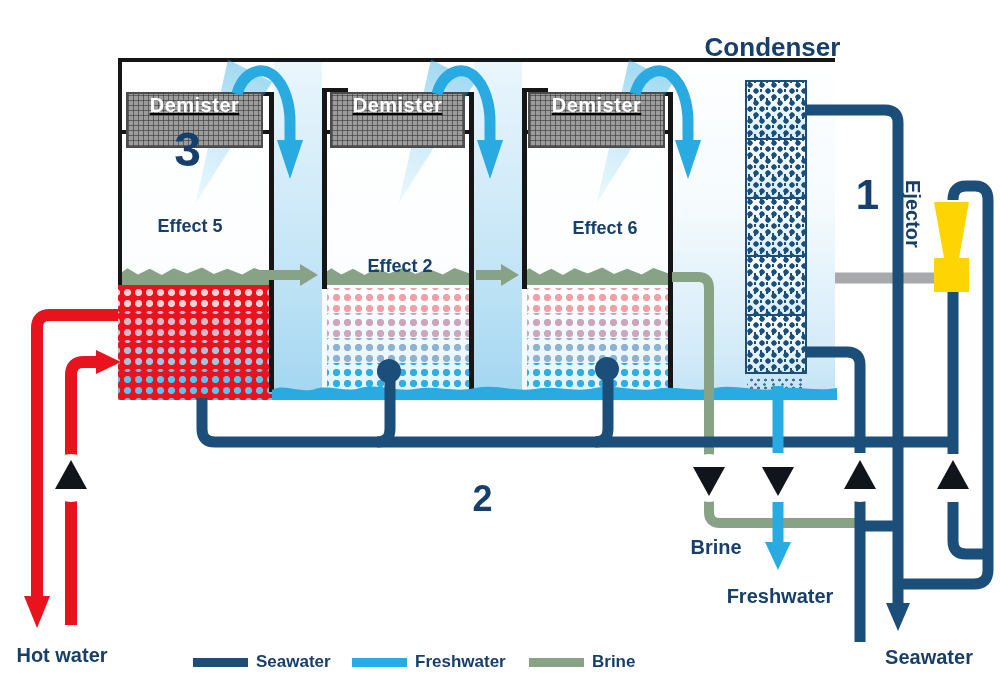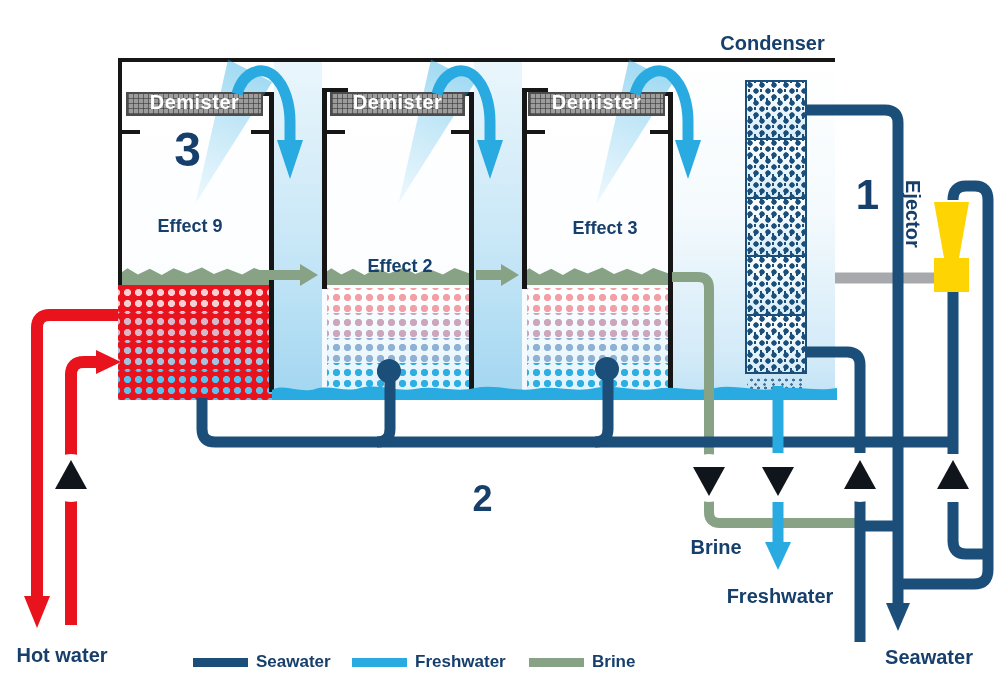--- a/index.html
+++ b/index.html
@@ -6,25 +6,25 @@
   #stage{position:relative;width:1000px;height:700px;background:#ffffff;overflow:hidden;
          font-family:"Liberation Sans", sans-serif;}
   .wall{position:absolute;background:#161616;}
   .lbl{position:absolute;color:#173f6b;font-weight:bold;text-align:center;}
   .stepnum{position:absolute;color:#173f6b;font-weight:bold;text-align:center;line-height:1;}
   .vessel{position:absolute;left:118px;top:58px;width:717px;height:342px;
           background:linear-gradient(180deg,#ffffff 0%,#fdfeff 55%,#f0f8fd 100%);}
   .duct{position:absolute;background:linear-gradient(180deg,#eaf6fc 0%,#c8e7f7 55%,#a4d7f1 100%);}
   .rightzone{position:absolute;left:673px;top:62px;width:162px;height:338px;
           background:linear-gradient(180deg,#ffffff 0%,#f4fafd 45%,#d2eaf8 88%,#bfe2f5 100%);}
-  .demister{position:absolute;height:24px;background-color:#9c9c9c;
+  .demister{position:absolute;height:56px;background-color:#9c9c9c;
       background-image:repeating-linear-gradient(0deg,rgba(55,55,55,.6) 0 1px,transparent 1px 5px),
                        repeating-linear-gradient(90deg,rgba(55,55,55,.6) 0 1px,transparent 1px 5px);
       border:2px solid #4c4c4c;box-sizing:border-box;
-      display:flex;align-items:flex-end;justify-content:center;}
+      display:flex;align-items:flex-start;justify-content:center;text-decoration:underline;}
   .demister span{color:#ffffff;font-weight:bold;font-size:20px;letter-spacing:.5px;}
   .beam{position:absolute;top:58px;width:130px;height:150px;
       background:linear-gradient(205deg,rgba(41,171,226,.50) 0%,rgba(41,171,226,.26) 45%,rgba(41,171,226,.02) 100%);
       clip-path:polygon(60% 1%,94% 16%,35% 97%);}
   .redblock{position:absolute;left:118px;top:283px;width:154px;height:117px;background:#e8131d;}
   .dotband{width:100%;}
   .basin{position:absolute;top:288px;height:102px;background:linear-gradient(180deg,#ffffff,#e2f3fc);}
   .brineband{position:absolute;top:266px;height:19px;background:#87a285;
       clip-path:polygon(0 100%,0 40%,5% 12%,12% 45%,20% 15%,28% 48%,36% 12%,45% 40%,55% 8%,63% 42%,72% 15%,82% 45%,90% 10%,100% 38%,100% 100%);}
   .condenser{position:absolute;left:745px;top:80px;width:62px;height:294px;
@@ -117,24 +117,24 @@
 
   <div class="condenser">
     <div class="condcell"></div>
     <div class="condcell"></div>
     <div class="condcell"></div>
     <div class="condcell"></div>
     <div class="condcell"></div>
   </div>
   <div class="droplets"></div>
 
-  <div class="lbl" style="left:700px;top:32px;width:145px;font-size:20px;">Condenser</div>
-  <div class="lbl" style="left:120px;top:216px;width:140px;font-size:18px;">Effect 9</div>
+  <div class="lbl" style="left:700px;top:32px;width:145px;font-size:26px;">Condenser</div>
+  <div class="lbl" style="left:120px;top:216px;width:140px;font-size:18px;">Effect 5</div>
   <div class="lbl" style="left:330px;top:218px;width:140px;font-size:18px;margin-top:38px;">Effect 2</div>
-  <div class="lbl" style="left:535px;top:218px;width:140px;font-size:18px;">Effect 3</div>
+  <div class="lbl" style="left:535px;top:218px;width:140px;font-size:18px;">Effect 6</div>
   <div class="stepnum" style="left:160px;top:126px;width:55px;font-size:48px;">3</div>
   <div class="stepnum" style="left:845px;top:174px;width:45px;font-size:42px;">1</div>
   <div class="stepnum" style="left:455px;top:481px;width:55px;font-size:36px;">2</div>
   <div class="ejlabel">Ejector</div>
   <div class="lbl" style="left:6px;top:644px;width:112px;font-size:20px;">Hot water</div>
   <div class="lbl" style="left:684px;top:536px;width:64px;font-size:20px;">Brine</div>
   <div class="lbl" style="left:716px;top:585px;width:128px;font-size:20px;">Freshwater</div>
   <div class="lbl" style="left:862px;top:646px;width:134px;font-size:20px;">Seawater</div>
 
   <div class="legend-item" style="left:193px;">

